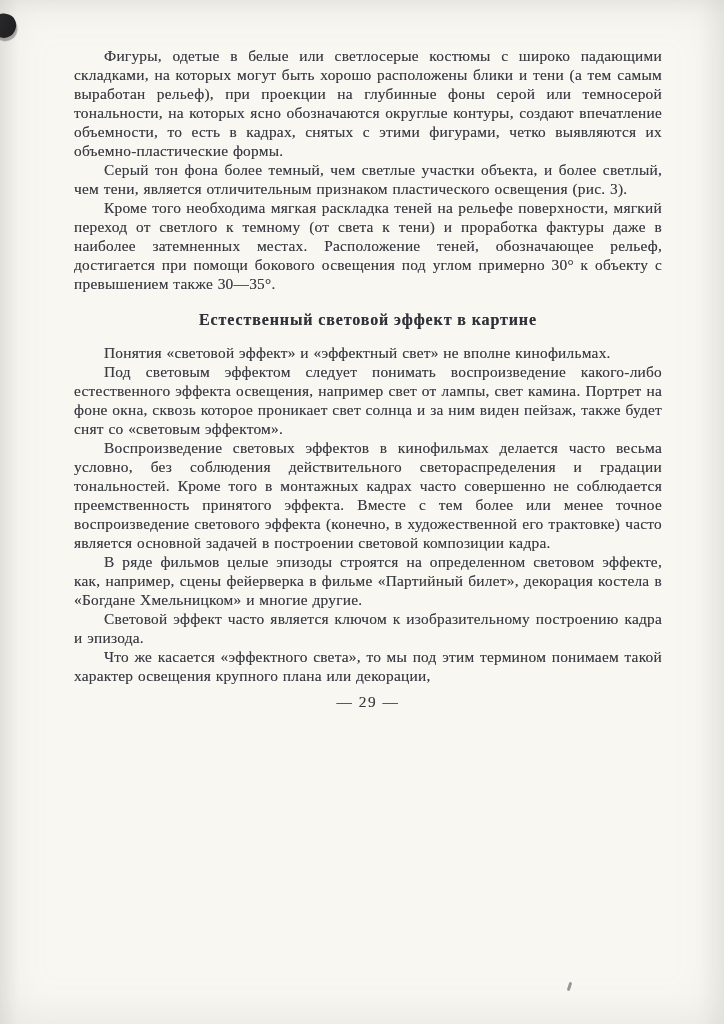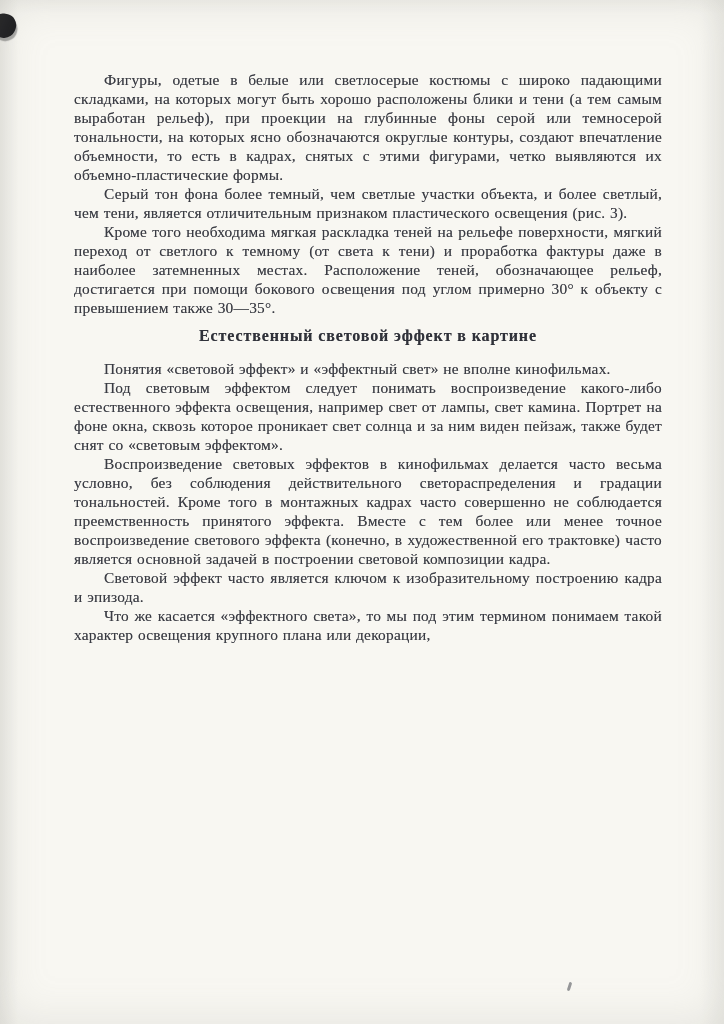--- a/index.html
+++ b/index.html
@@ -17,35 +17,35 @@
       linear-gradient(180deg, rgba(210,210,205,0.18) 0px, rgba(0,0,0,0) 14px),
       linear-gradient(90deg, rgba(0,0,0,0) 700px, rgba(200,200,195,0.20) 724px),
       #f8f7f2;
     overflow: hidden;
     font-family: "Liberation Serif", "DejaVu Serif", serif;
     color: #3a3c44;
   }
   .text-column {
     position: absolute;
     left: 74px;
-    top: 70px;
+    top: 46px;
     width: 588px;
   }
   .para {
     margin: 0;
     font-size: 15.4px;
     line-height: 19px;
     text-align: justify;
     text-indent: 30px;
     letter-spacing: 0.015em;
     word-spacing: 0.04em;
     text-shadow: 0 0 0.45px rgba(58,60,68,0.55);
   }
   .section-heading {
-    margin: 9px 0 13px 0;
+    margin: 17px 0 13px 0;
     font-size: 16px;
     line-height: 20px;
     font-weight: bold;
     text-align: center;
     letter-spacing: 0.055em;
     color: #30323a;
     text-shadow: 0 0 0.5px rgba(48,50,58,0.6);
   }
   .page-number {
     margin-top: 7px;
@@ -94,23 +94,25 @@
 
     <p class="para">Фигуры, одетые в белые или светлосерые костюмы с широко падающими складками, на которых могут быть хорошо расположены блики и тени (а тем самым выработан рельеф), при проекции на глубинные фоны серой или темносерой тональности, на которых ясно обозначаются округлые контуры, создают впечатление объемности, то есть в кадрах, снятых с этими фигурами, четко выявляются их объемно-пластические формы.</p>
     <p class="para">Серый тон фона более темный, чем светлые участки объекта, и более светлый, чем тени, является отличительным признаком пластического освещения (рис. 3).</p>
     <p class="para">Кроме того необходима мягкая раскладка теней на рельефе поверхности, мягкий переход от светлого к темному (от света к тени) и проработка фактуры даже в наиболее затемненных местах. Расположение теней, обозначающее рельеф, достигается при помощи бокового освещения под углом примерно 30° к объекту с превышением также 30—35°.</p>
 
     <h2 class="section-heading">Естественный световой эффект в картине</h2>
 
     <p class="para">Понятия «световой эффект» и «эффектный свет» не вполне кинофильмах.</p>
     <p class="para">Под световым эффектом следует понимать воспроизведение какого-либо естественного эффекта освещения, например свет от лампы, свет камина. Портрет на фоне окна, сквозь которое проникает свет солнца и за ним виден пейзаж, также будет снят со «световым эффектом».</p>
     <p class="para">Воспроизведение световых эффектов в кинофильмах делается часто весьма условно, без соблюдения действительного светораспределения и градации тональностей. Кроме того в монтажных кадрах часто совершенно не соблюдается преемственность принятого эффекта. Вместе с тем более или менее точное воспроизведение светового эффекта (конечно, в художественной его трактовке) часто является основной задачей в построении световой композиции кадра.</p>
+    <p class="para">В ряде фильмов целые эпизоды строятся на определенном световом эффекте, как, например, сцены фейерверка в фильме «Партийный билет», декорация костела в «Богдане Хмельницком» и многие другие.</p>
     <p class="para">Световой эффект часто является ключом к изобразительному построению кадра и эпизода.</p>
     <p class="para">Что же касается «эффектного света», то мы под этим термином понимаем такой характер освещения крупного плана или декорации,</p>
 
+    <div class="page-number">— 29 —</div>
 
   </div>
 
   <div class="stray-mark-bottom"></div>
 
   <div class="vignette"></div>
 
 </div>
 
 </body></html>

